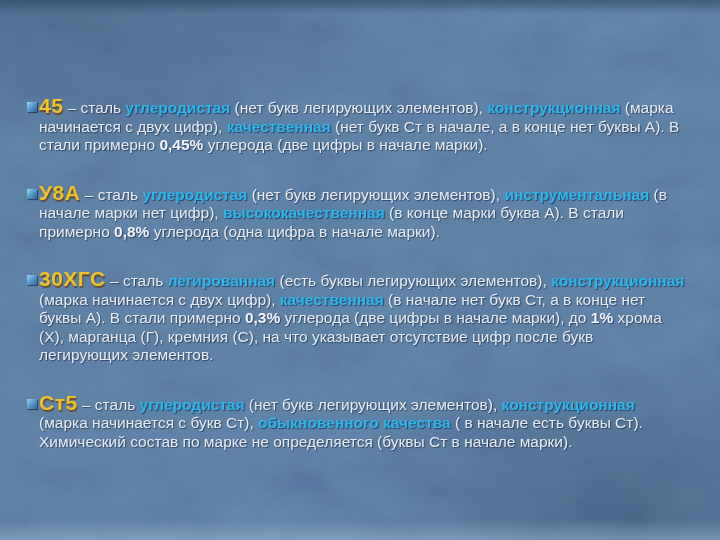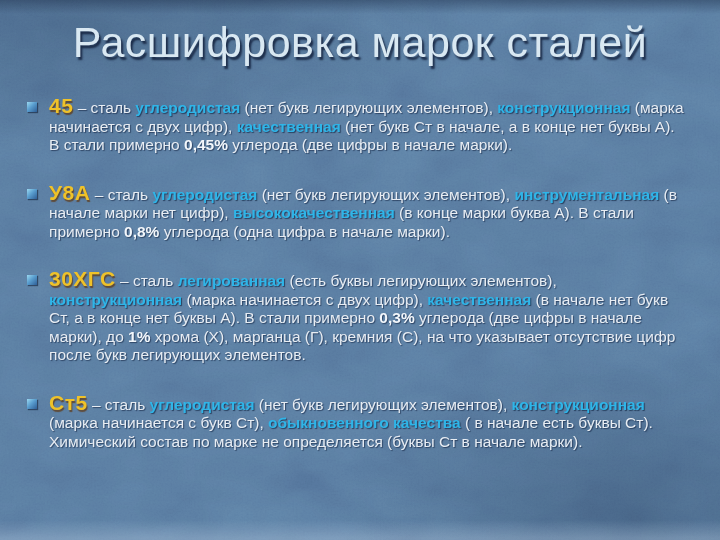--- a/index.html
+++ b/index.html
@@ -23,21 +23,21 @@
     text-align:center;
     font-size:43px;font-weight:400;line-height:1.15;
     letter-spacing:0.5px;
     color:#d9e8f2;
     text-shadow:2px 3px 2px rgba(14,26,54,0.8);
   }
   .content{
     position:absolute;top:97px;left:27px;width:658px;
   }
   .bullet-item{
-    display:flex;align-items:flex-start;gap:12px;
+    display:flex;align-items:flex-start;gap:2px;
     margin:0 0 29px 0;
   }
   .square{
     flex:0 0 auto;width:10px;height:10px;margin-top:5px;
     background:linear-gradient(135deg,#9bd9f1 0%,#5a9ecf 45%,#2e5e96 100%);
     box-shadow:1px 1px 1px rgba(10,22,45,0.55);
   }
   .para{
     margin:0;
     font-size:15.5px;line-height:18.5px;
@@ -79,21 +79,20 @@
           </feComponentTransfer>
       </filter>
     </defs>
     <rect width="720" height="540" fill="#54749b"></rect>
     <rect width="720" height="540" filter="url(#mottle)" opacity="0.16" style="mix-blend-mode:overlay"></rect>
     <rect width="720" height="540" filter="url(#grain)" opacity="0.07" style="mix-blend-mode:overlay"></rect>
   </svg>
 
   <div class="bg-shade"></div>
 
-  <h1 class="title">Расшифровка марок сталей</h1>
 
   <div class="content" id="bullets">
       <div class="bullet-item">
         <span class="square"></span>
         <p class="para"><span class="mark">45</span><span> – сталь </span><span class="term">углеродистая</span><span> (нет букв легирующих элементов), </span><span class="term">конструкционная</span><span> (марка начинается с двух цифр), </span><span class="term">качественная</span><span> (нет букв Ст в начале, а в конце нет буквы А). В стали примерно </span><span class="strong">0,45%</span><span> углерода (две цифры в начале марки).</span></p>
       </div>
       <div class="bullet-item">
         <span class="square"></span>
         <p class="para"><span class="mark">У8А</span><span> – сталь </span><span class="term">углеродистая</span><span> (нет букв легирующих элементов), </span><span class="term">инструментальная</span><span> (в начале марки нет цифр), </span><span class="term">высококачественная</span><span> (в конце марки буква А). В стали примерно </span><span class="strong">0,8%</span><span> углерода (одна цифра в начале марки).</span></p>
       </div>

